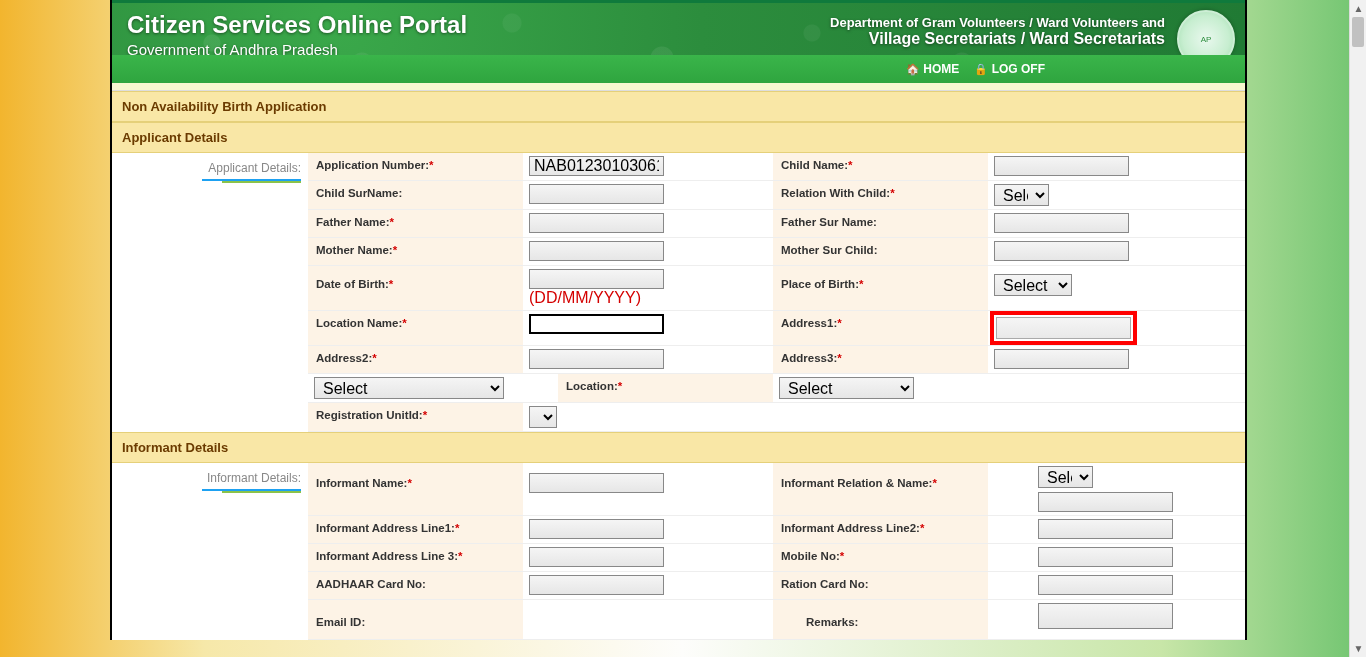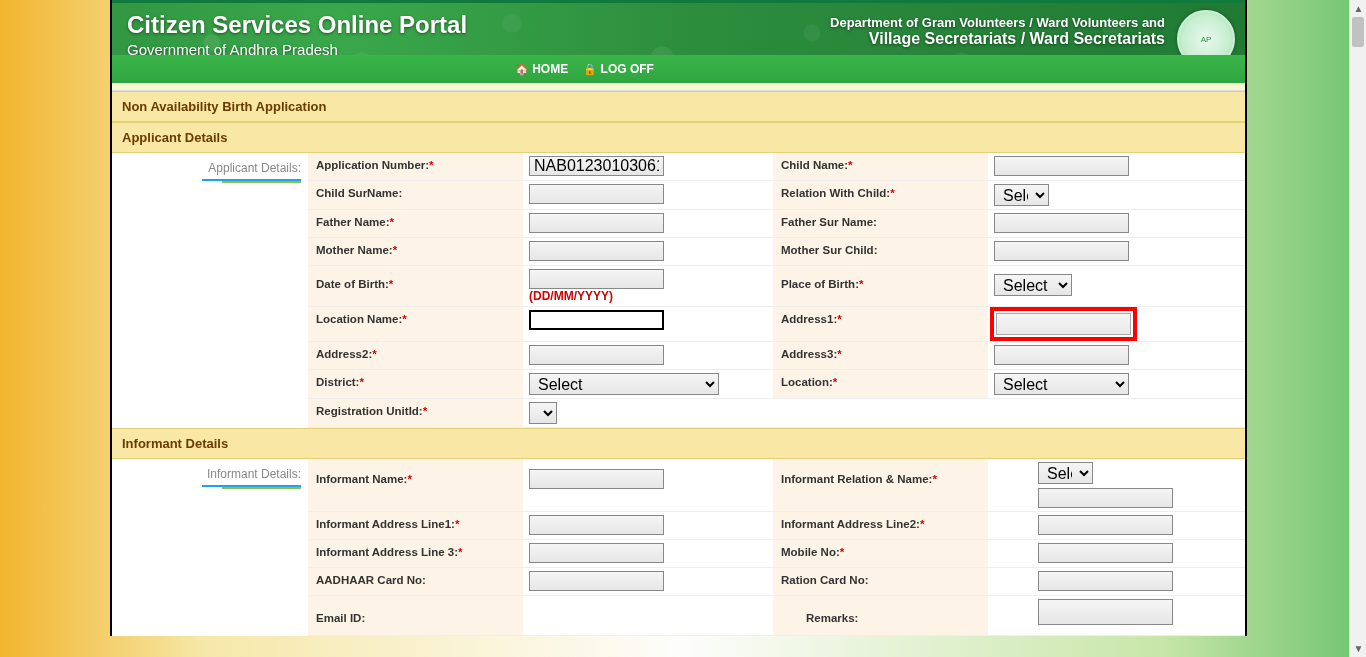--- a/index.html
+++ b/index.html
@@ -67,21 +67,21 @@
     background: radial-gradient(circle, #e9f8ee 0%, #c7eed0 60%, #9ad9a8 100%);
     border: 2px solid #cdeed5;
     box-shadow: 0 0 4px rgba(0,0,0,0.3);
     display:flex; align-items:center; justify-content:center;
     color:#2c8d3d; font-size:8px; text-align:center;
   }
   .navbar {
     height: 28px;
     background: linear-gradient(#3ab54a, #2fa53f);
     color: #fff;
-    text-align: center;
+    text-align: right;
     padding-right: 200px;
     line-height: 28px;
     font-weight: bold;
     font-size: 12px;
   }
   .navbar a { color: #fff; text-decoration: none; margin-left: 12px; }
   .navbar .icon { font-size: 11px; }
   .sep { height: 8px; background: #f8f8d0; border-bottom: 1px solid #ddd; }
 
   .section-title {
@@ -118,21 +118,21 @@
     font-weight: bold;
     color: #333;
     font-size: 11.5px;
   }
   .cell-input {
     width: 250px;
     padding: 3px 6px;
     background: #fff;
   }
   .req { color: #d40000; }
-  .hint { color: #d40000; font-weight: bold; font-size: 12px; }
+  .hint { color: #d40000; font-weight: normal; font-size: 16px; }
   input[type=text], select {
     font-family: inherit; font-size: 16px;
     height: 20px;
     border: 1px solid #888;
     background: linear-gradient(#f5f5f5,#e6e6e6);
     padding: 1px 4px;
   }
   input[type=text] { width: 135px; }
   select.std { width: 135px; height: 22px; }
   select.small { width: 55px; height: 22px; }
@@ -231,21 +231,20 @@
         </div>
 
         <div class="row">
           <div class="cell-label"><span>Address2:</span><span class="req">*</span></div>
           <div class="cell-input"><input type="text" style=""></div>
           <div class="cell-label"><span>Address3:</span><span class="req">*</span></div>
           <div class="cell-input"><input type="text" style=""></div>
         </div>
 
         <div class="row">
-          <div class="cell-label"><span>District:</span><span class="req">*</span></div>
           <div class="cell-input"><select class="long"><option>Select</option></select></div>
           <div class="cell-label"><span>Location:</span><span class="req">*</span></div>
           <div class="cell-input"><select class="std"><option>Select</option></select></div>
         </div>
 
         <div class="row">
           <div class="cell-label"><span>Registration UnitId:</span><span class="req">*</span></div>
           <div class="cell-input"><select class="tiny"><option></option></select></div>
           <div class="cell-label" style="background:#fff;"></div>
           <div class="cell-input"></div>

